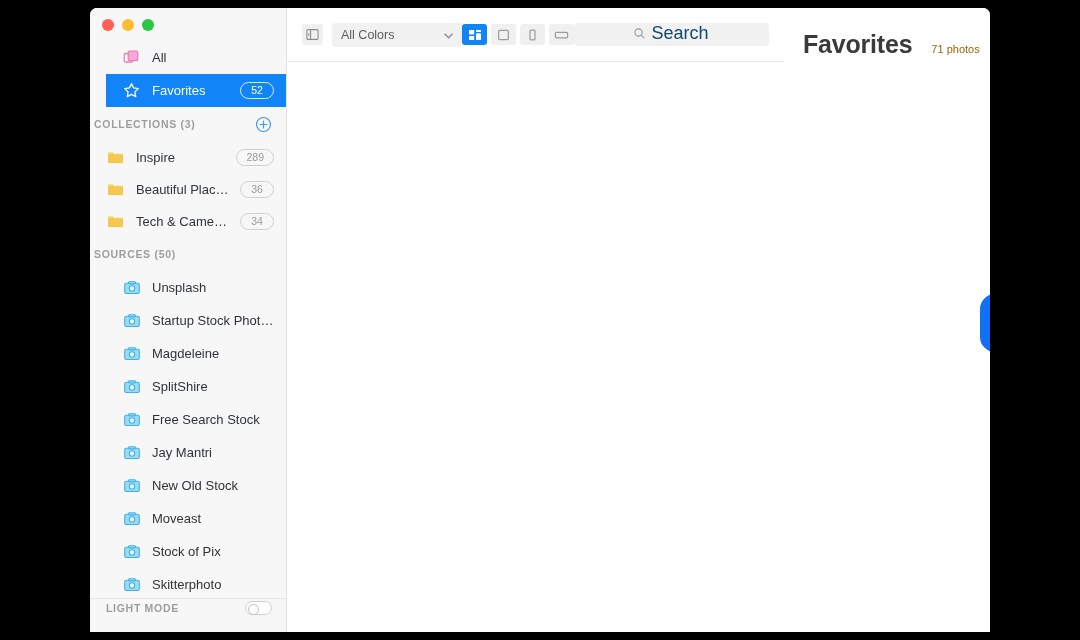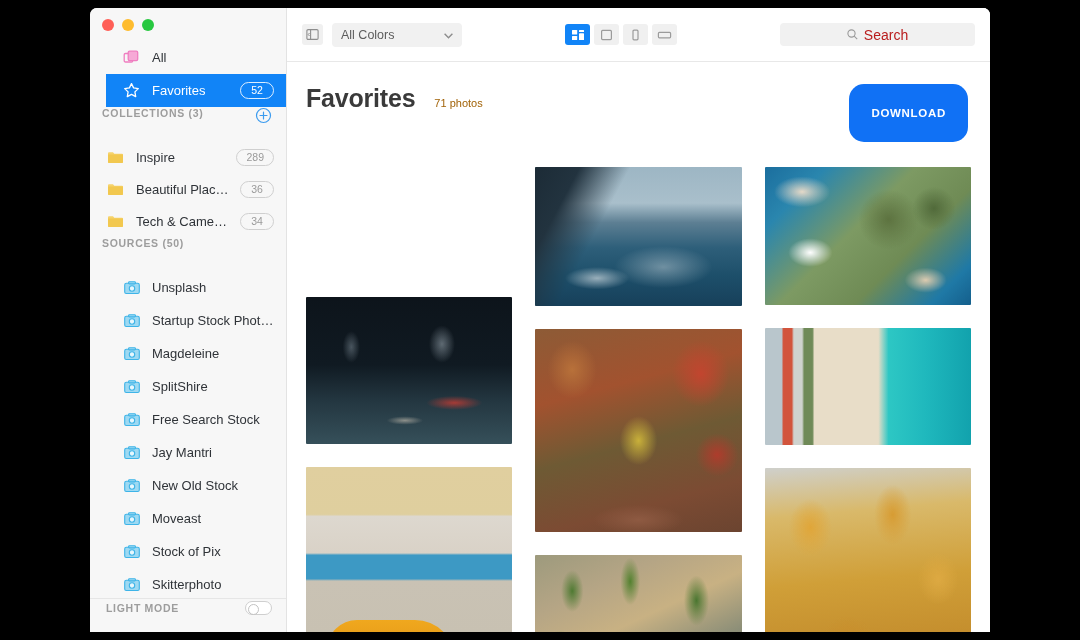--- a/index.html
+++ b/index.html
@@ -53,22 +53,22 @@
 
   .badge {
     border: 1px solid #cfcfcf; color: #9a9a9a;
     border-radius: 9px; font-size: 10.5px;
     padding: 1px 9px 2px; min-width: 34px; text-align: center;
     line-height: 12px;
   }
   .row.active .badge { border-color: rgba(255,255,255,.85); color: #fff; }
 
   .section-hd {
-    height: 34px; display: flex; align-items: flex-start;
-    padding: 0 14px 0 12px;
+    height: 34px; display: flex; align-items: center;
+    padding: 0 14px 0 4px;
     font-size: 10.5px; letter-spacing: .7px;
     color: #9d9d9d; font-weight: bold;
   }
   .section-hd .t { flex: 1; }
   .plus-btn { width: 17px; height: 17px; }
 
   .footer {
     height: 34px; border-top: 1px solid #e6e6e6;
     display: flex; align-items: center; padding: 0 14px 16px 16px;
     font-size: 10.5px; letter-spacing: .7px; color: #9d9d9d;
@@ -80,21 +80,21 @@
     border: 1px solid #cfcfcf; background: #fff;
     position: relative;
   }
   .toggle::after {
     content: ""; position: absolute; left: 2px; top: 2px;
     width: 9px; height: 9px; border-radius: 50%;
     border: 1px solid #c2c2c2; background: #fff;
   }
 
   
-  .main { flex: 1; display: flex; flex-direction: column; background: #fff; min-width: 0; }
+  .main { flex: 1; display: flex; flex-direction: row; background: #fff; min-width: 0; }
 
   .toolbar {
     height: 54px; border-bottom: 1px solid #e8e8e8;
     display: flex; align-items: center; padding: 0 15px;
     flex: 0 0 54px; background: #fff;
   }
   .tb-icon-btn {
     width: 21px; height: 21px; border-radius: 3px;
     background: #f0f0f0; display: flex;
     align-items: center; justify-content: center;
@@ -110,23 +110,23 @@
     margin: 0 auto; display: flex; gap: 4px;
   }
   .seg .sb {
     width: 25px; height: 21px; border-radius: 3px;
     background: #f0f0f0; display: flex;
     align-items: center; justify-content: center;
   }
   .seg .sb.on { background: #1184f7; }
   .search {
     width: 195px; height: 23px; background: #f1f1f1;
-    border-radius: 4px; display: flex; align-items: center;
+    border-radius: 4px; display: flex; 
     justify-content: center; gap: 6px;
-    font-size: 14px; color: #b91c1c;
+    font-size: 18px; color: #0c4a6e;
   }
 
   .header {
     padding: 22px 22px 16px 19px; display: flex;
     align-items: baseline; flex: 0 0 auto;
   }
   .title { font-size: 25px; font-weight: bold; color: #3a3a3a; letter-spacing: -.2px; }
   .subtitle { font-size: 11px; color: #a16207; margin-left: 19px; flex: 1; }
   .download {
     background: #1071f5; color: #fff; border: none;

